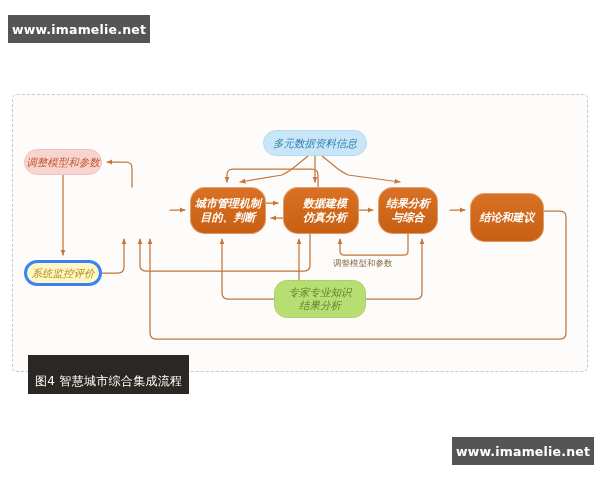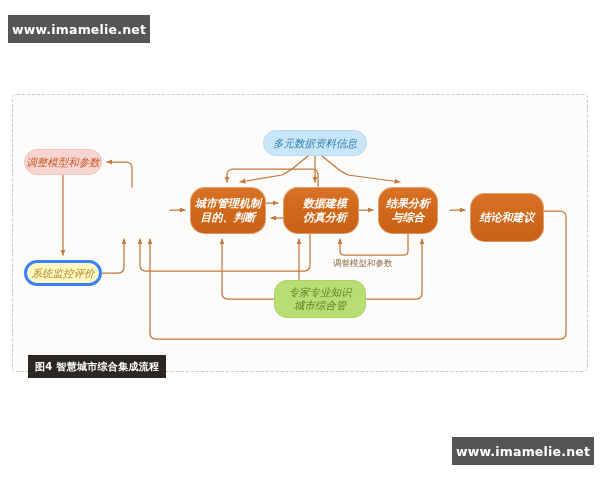--- a/index.html
+++ b/index.html
@@ -105,23 +105,23 @@
     white-space:nowrap;
   }
   #lbl-adjust{left:333px;top:255px;}
 
   
   #caption{
     position:absolute;
     left:28px;top:352px;
     background:#2b2723;
     color:#ffffff;
-    font-size:10px;
-    font-weight:bold;
-    padding:5px 7px 4px 7px;
+    font-size:12px;
+    font-weight:normal;
+    padding:18px 7px 4px 7px;
     letter-spacing:.3px;
     white-space:nowrap;
   }
 </style>
 </head>
 <body>
 
 <div id="stage">
 
   <div class="watermark" id="wm-top">www.imamelie.net</div>
@@ -188,19 +188,19 @@
 仿真分析</div>
 
   <div class="node orange" id="n-result">结果分析
 与综合</div>
 
   <div class="node orange" id="n-conclusion">结论和建议</div>
 
   <div class="node blue" id="n-data">多元数据资料信息</div>
 
   <div class="node green" id="n-expert">专家专业知识
-城市综合管</div>
+结果分析</div>
 
   <div class="edge-label" id="lbl-adjust">调整模型和参数</div>
 
   <div id="caption">图4 智慧城市综合集成流程</div>
 
 </div>
 
 </body></html>

